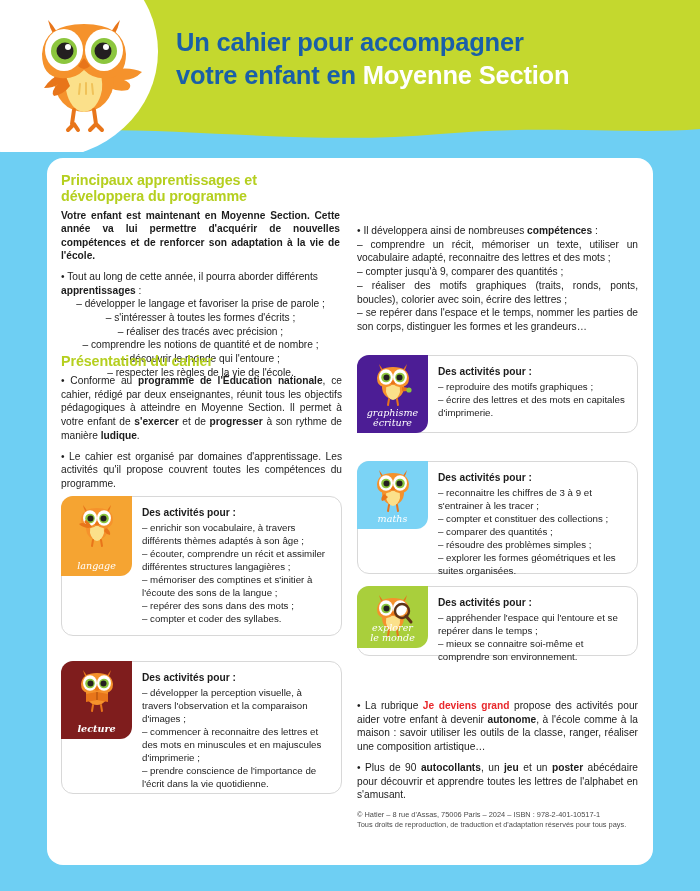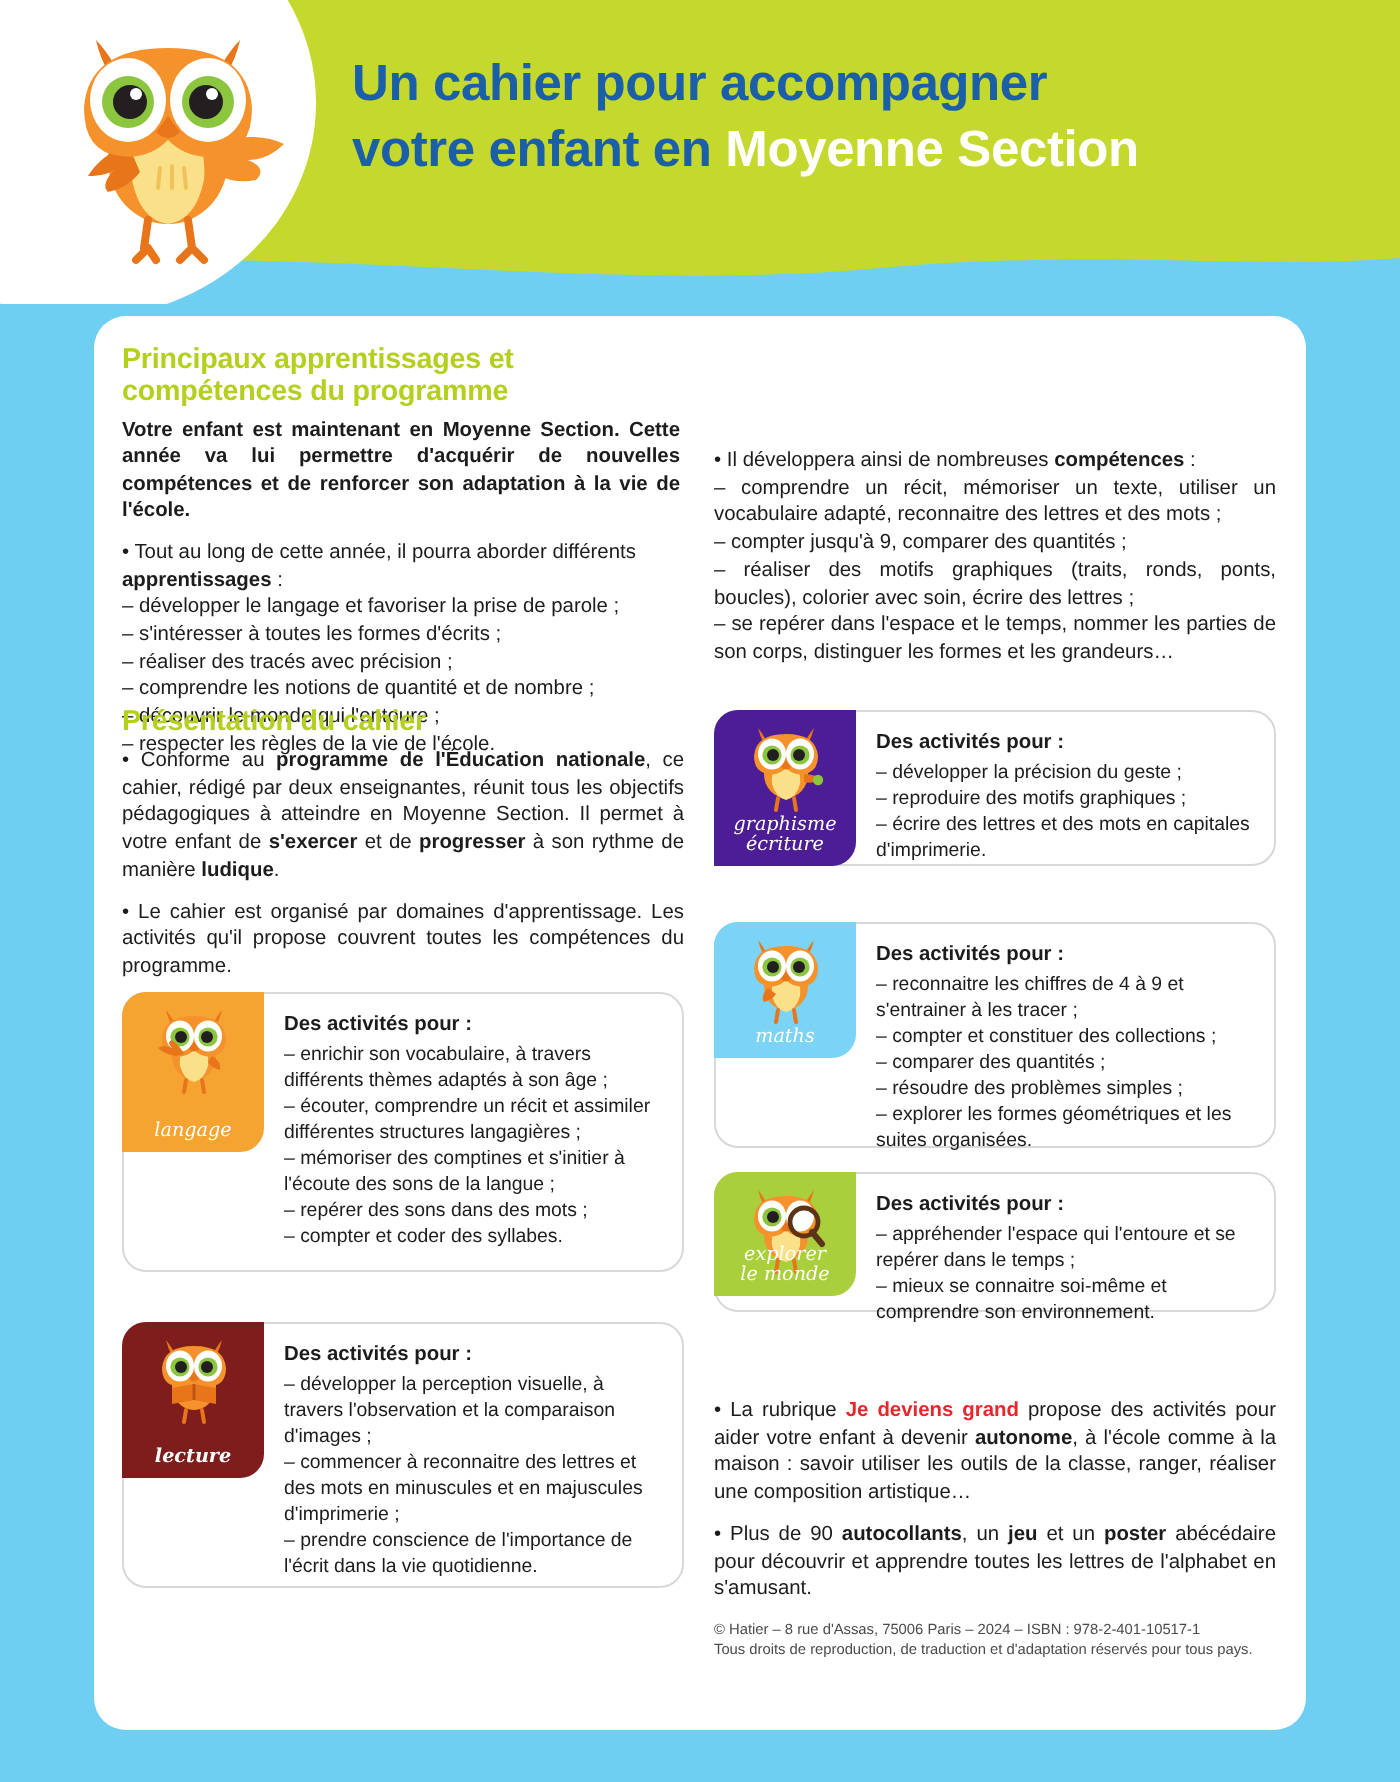--- a/index.html
+++ b/index.html
@@ -80,21 +80,21 @@
     text-align: justify;
   }
   .body-txt {
     font-size: 10.2px;
     color: #1c1c1c;
     line-height: 1.345;
   }
   .body-txt.just { text-align: justify; }
   .body-txt b { font-weight: bold; }
   .red { color: #e8272b; font-weight: bold; }
-  .dash { padding-left: 0px; }
+  .dash { padding-left: 0px; text-align: center; }
 
   
   .top-left  { position:absolute; left:61px; top:172px; width:279px; }
   .top-right { position:absolute; left:357px; top:224px; width:281px; }
 
   .pres { position:absolute; left:61px; top:353px; width:281px; }
 
   
   .abox {
     position: absolute;
@@ -191,21 +191,21 @@
 
     <div class="header-title">
       <span>Un cahier pour accompagner</span><br>
       <span>votre enfant en </span><span class="hl">Moyenne Section</span>
     </div>
   </div>
 
   <div class="card"></div>
 
   <div class="top-left">
-    <div class="sec-title">Principaux apprentissages et compétences du programme</div>
+    <div class="sec-title">Principaux apprentissages et développera du programme</div>
     <div class="lead" style="margin-top:5px;">Votre enfant est maintenant en Moyenne Section. Cette année va lui permettre d'acquérir de nouvelles compétences et de renforcer son adaptation à la vie de l'école.</div>
     <div class="body-txt" style="margin-top:7px;">
       <span>• Tout au long de cette année, il pourra aborder différents </span><b>apprentissages</b><span> :</span>
     </div>
     <div class="body-txt">
       <div class="dash">– développer le langage et favoriser la prise de parole ;</div>
       <div class="dash">– s'intéresser à toutes les formes d'écrits ;</div>
       <div class="dash">– réaliser des tracés avec précision ;</div>
       <div class="dash">– comprendre les notions de quantité et de nombre ;</div>
       <div class="dash">– découvrir le monde qui l'entoure ;</div>
@@ -252,21 +252,20 @@
         <circle cx="40" cy="29" r="2.6" fill="#8cc63e"></circle>
         <path d="M20 38 L19 44 M28 38 L29 44" stroke="#e8751a" stroke-width="2" stroke-linecap="round"></path>
       </svg>
       <div class="tab-label">
         <span>graphisme</span><br>
         <span>écriture</span>
       </div>
     </div>
     <div class="acontent">
       <div class="atitle">Des activités pour :</div>
-      <div>– développer la précision du geste ;</div>
       <div>– reproduire des motifs graphiques ;</div>
       <div>– écrire des lettres et des mots en capitales d'imprimerie.</div>
     </div>
   </div>
 
   <div class="abox" id="box-maths">
     <div class="tab" style="background:#7bd3f5; height:68px;padding-left:48px;">
       <svg class="tab-owl" viewBox="0 0 48 46">
         <path d="M10 3 Q12 12 18 16 Q14 8 10 3Z" fill="#e8751a"></path>
         <path d="M38 3 Q36 12 30 16 Q34 8 38 3Z" fill="#e8751a"></path>
@@ -282,21 +281,21 @@
         <path d="M24 19 L21.5 22.5 Q24 25 26.5 22.5Z" fill="#e8751a"></path>
         <path d="M15 27 Q11 31 13 34 Q17 33 19 30Z" fill="#e8751a"></path>
         <path d="M20 38 L19 44 M28 38 L29 44" stroke="#e8751a" stroke-width="2" stroke-linecap="round"></path>
       </svg>
       <div class="tab-label">
         <span>maths</span>
       </div>
     </div>
     <div class="acontent">
       <div class="atitle">Des activités pour :</div>
-      <div>– reconnaitre les chiffres de 4 à 9 et s'entrainer à les tracer ;</div>
+      <div>– reconnaitre les chiffres de 3 à 9 et s'entrainer à les tracer ;</div>
       <div>– compter et constituer des collections ;</div>
       <div>– comparer des quantités ;</div>
       <div>– résoudre des problèmes simples ;</div>
       <div>– explorer les formes géométriques et les suites organisées.</div>
     </div>
   </div>
 
   <div class="abox" id="box-explorer">
     <div class="tab" style="background:#a9cf3c; height:62px;">
       <svg class="tab-owl" viewBox="0 0 48 46">

